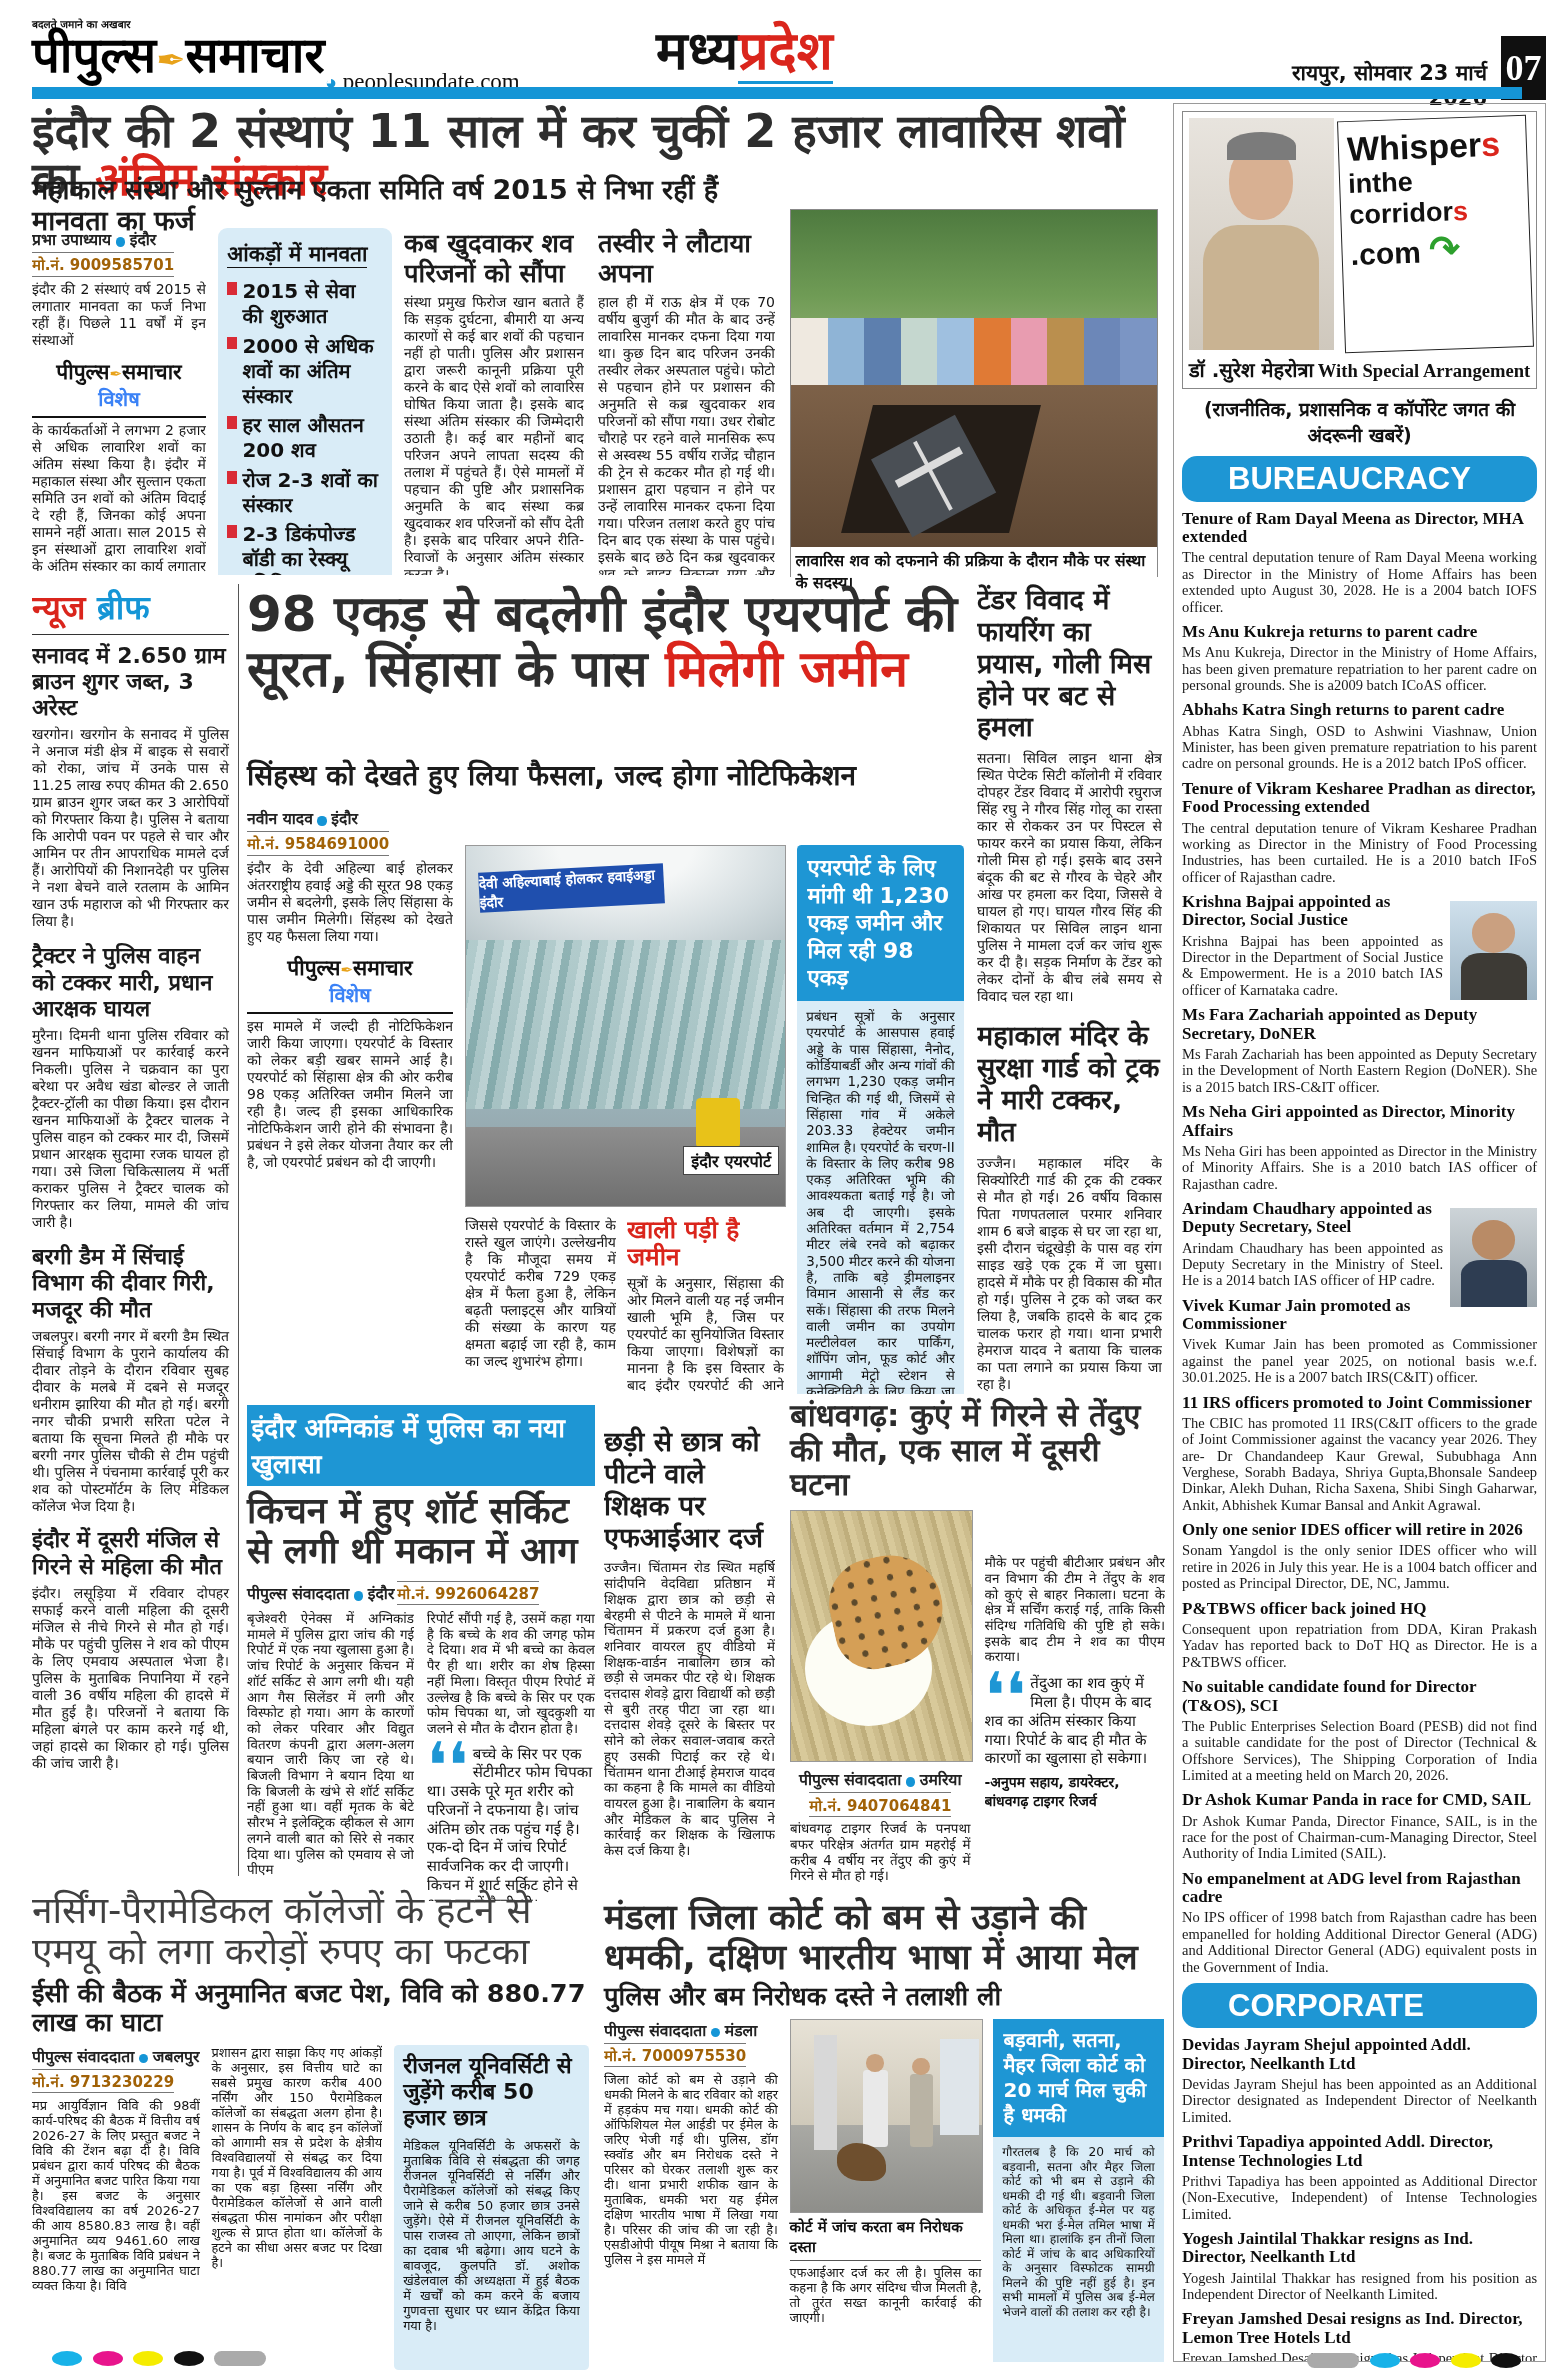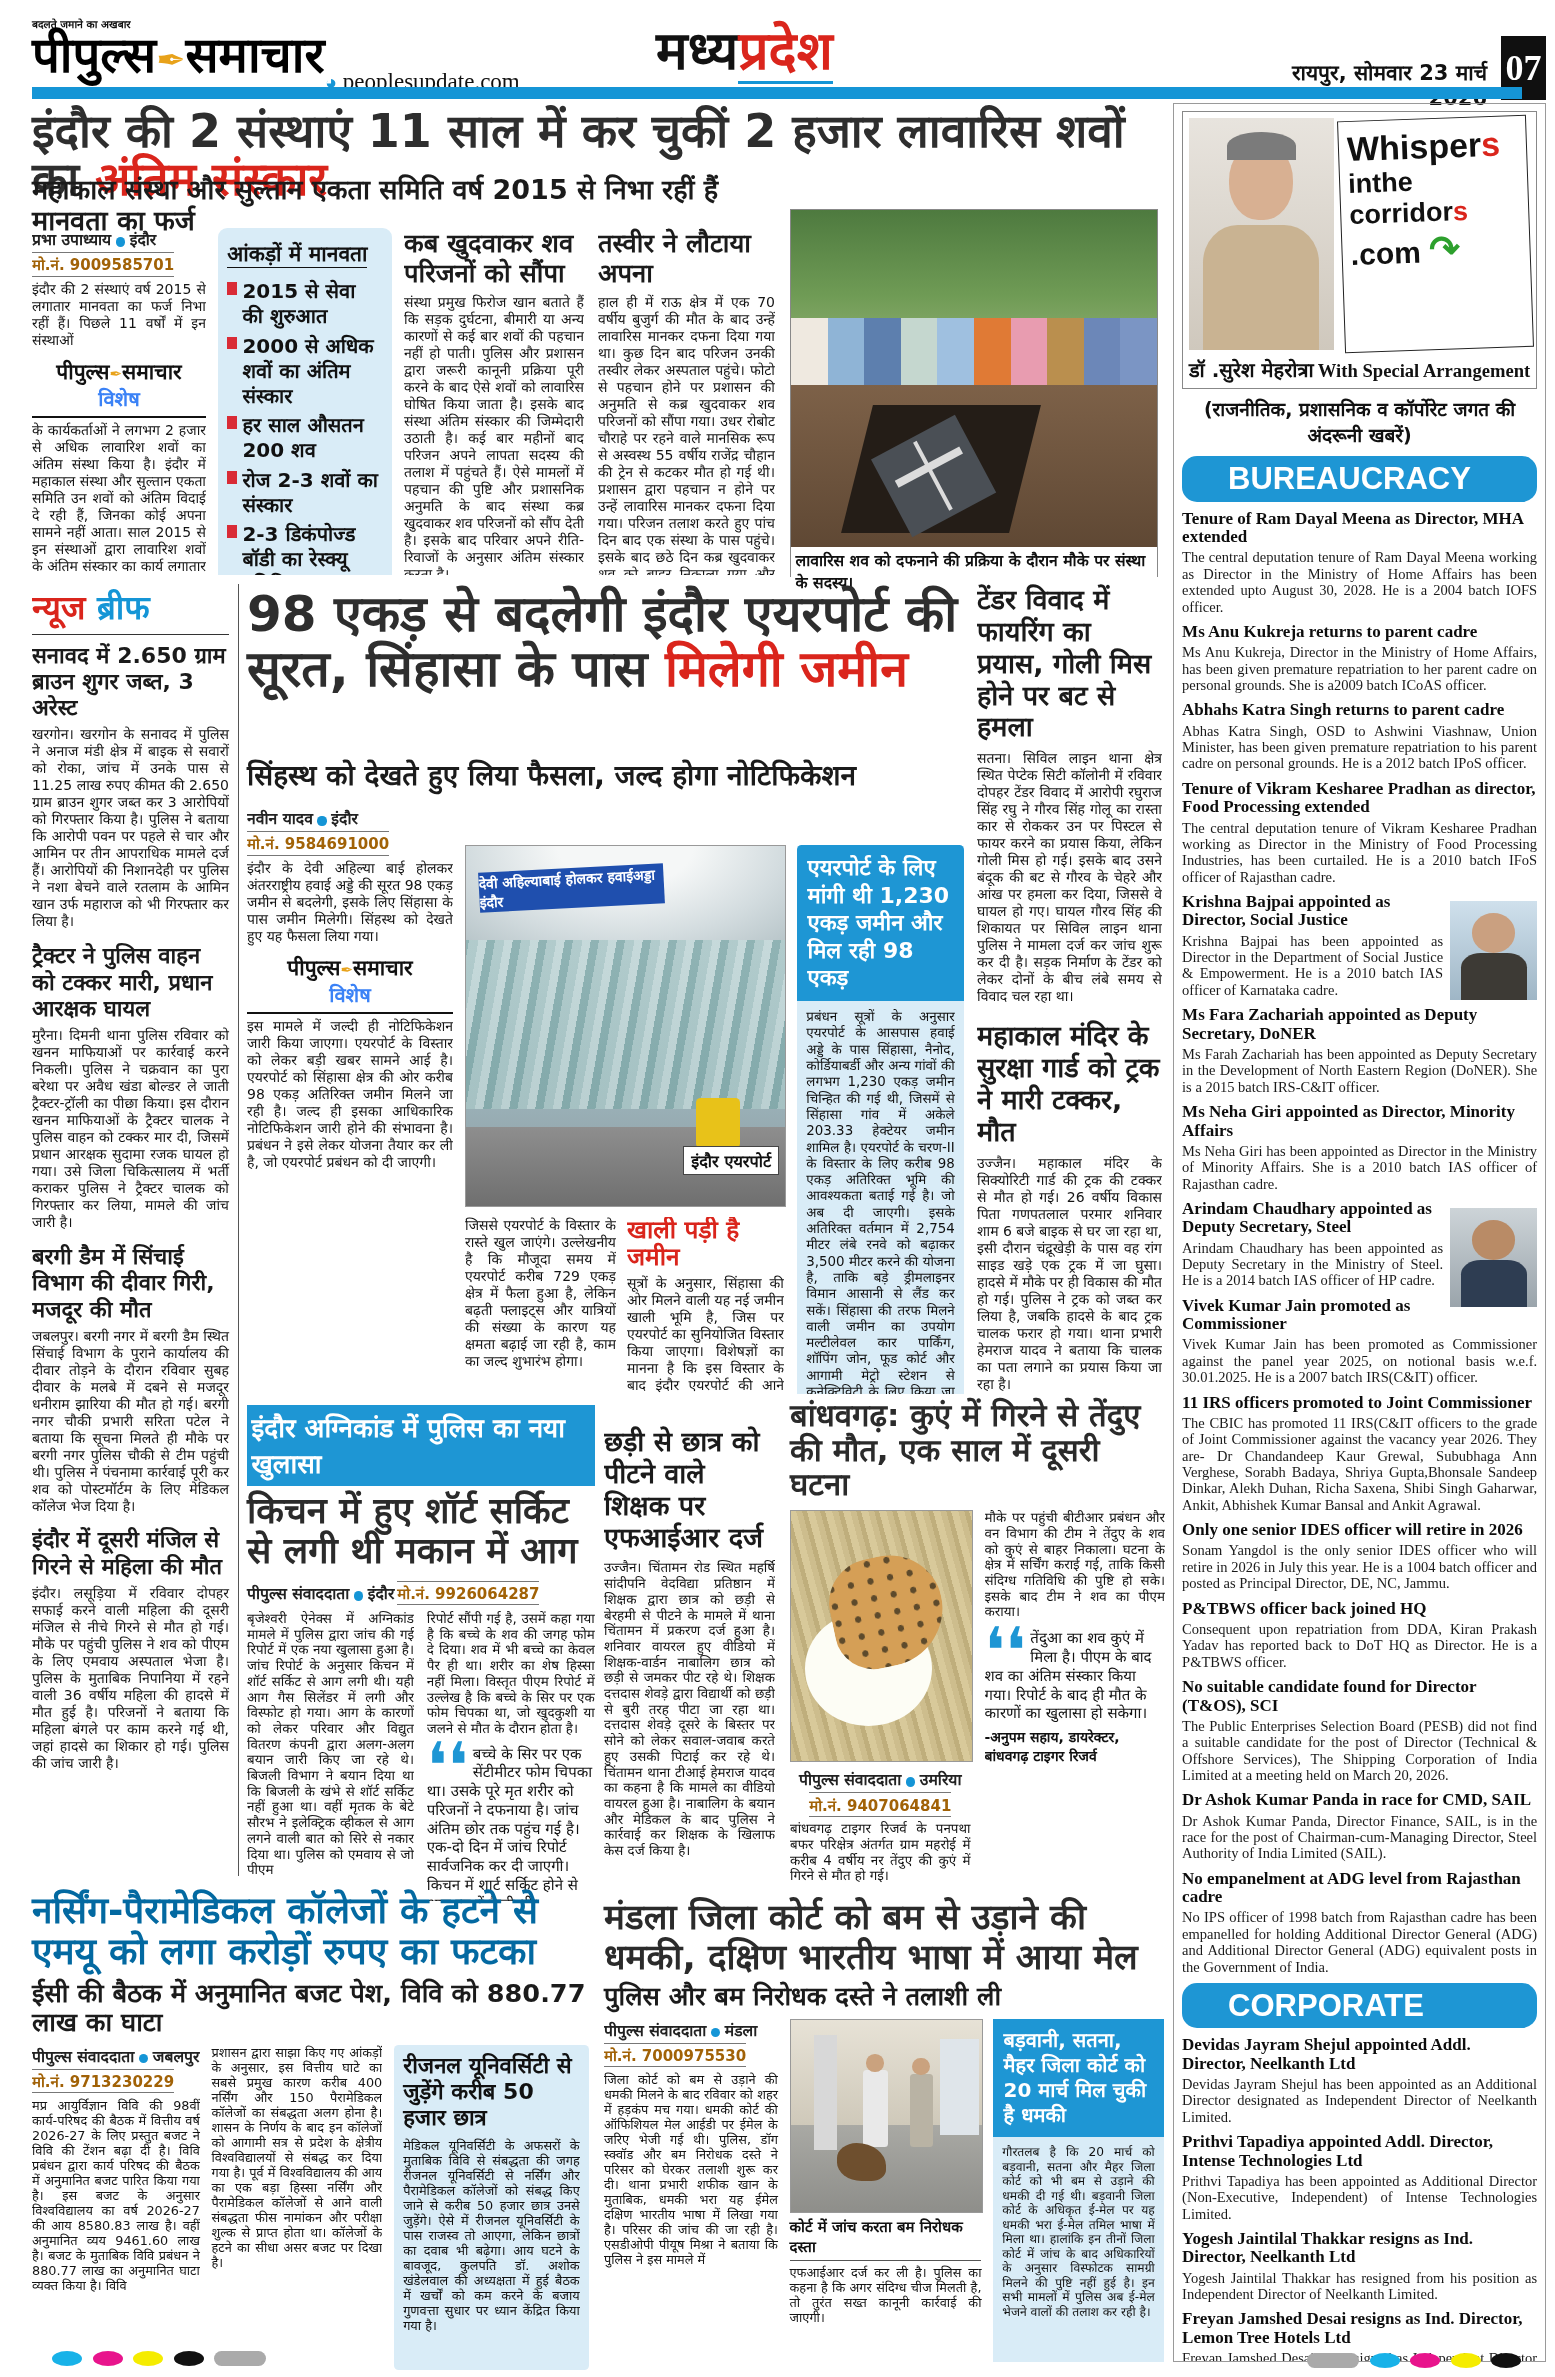--- a/index.html
+++ b/index.html
@@ -253,34 +253,34 @@
           <div class="abs" style="left:0;top:0;width:100%;height:100%;background:repeating-linear-gradient(75deg,#cdbd8d 0 5.8px,#bfae7c 5.8px 10.5px,#d8c99a 10.5px 17.4px);"></div>
           <div class="abs" style="left:8%;top:40%;width:70%;height:46%;background:#fdfdf5;border-radius:50%;"></div>
           <div class="abs" style="left:22%;top:18%;width:62%;height:44%;background:radial-gradient(circle at 30% 30%, #5d4a2c 0 2.9px, transparent 3.5px) 0 0/20px 17.4px, #d59f56;border-radius:46% 54% 60% 40%;transform:rotate(-12deg);"></div>
         </div>
         <div style="margin-top:5.8px;text-align:center;">
           <span class="byline">पीपुल्स संवाददाता</span><span class="dot"></span><span class="byline">उमरिया</span>
           <div class="phone">मो.नं. 9407064841</div>
         </div>
         <div class="hbody2" style="margin-top:4.6px;">बांधवगढ़ टाइगर रिजर्व के पनपथा बफर परिक्षेत्र अंतर्गत ग्राम महरोई में करीब 4 वर्षीय नर तेंदुए की कुएं में गिरने से मौत हो गई।</div>
       </div>
-      <div class="col" style="width:181px;">
+      <div class="col" style="width:181px;margin-top:45px;">
         <div class="hbody2">मौके पर पहुंची बीटीआर प्रबंधन और वन विभाग की टीम ने तेंदुए के शव को कुएं से बाहर निकाला। घटना के क्षेत्र में सर्चिंग कराई गई, ताकि किसी संदिग्ध गतिविधि की पुष्टि हो सके। इसके बाद टीम ने शव का पीएम कराया।</div>
         <div style="margin-top:9.3px;">
           <span class="quote-mark">❛❛</span>
           <span style="font-size:15px;line-height:1.25;">तेंदुआ का शव कुएं में मिला है। पीएम के बाद शव का अंतिम संस्कार किया गया। रिपोर्ट के बाद ही मौत के कारणों का खुलासा हो सकेगा।</span>
           <div class="attrib">-अनुपम सहाय, डायरेक्टर,</div>
           <div class="attrib" style="margin-top:0;">बांधवगढ़ टाइगर रिजर्व</div>
         </div>
       </div>
     </div>
   </div>
 
   <div class="abs" style="left:32px;top:1890px;width:557px;">
-    <div style="font-size:37px;font-weight:bold;line-height:1.12;color:#0369a1;">नर्सिंग-पैरामेडिकल कॉलेजों के हटने से एमयू को लगा करोड़ों रुपए का फटका</div>
+    <div style="font-size:37px;font-weight:normal;line-height:1.12;color:#404040;">नर्सिंग-पैरामेडिकल कॉलेजों के हटने से एमयू को लगा करोड़ों रुपए का फटका</div>
     <div class="subhead" style="font-size:25.6px;margin-top:5.8px;">ईसी की बैठक में अनुमानित बजट पेश, विवि को 880.77 लाख का घाटा</div>
     <div style="display:flex;gap:11.6px;margin-top:7px;height:325px;overflow:hidden;">
       <div style="width:174px;">
         <span class="byline">पीपुल्स संवाददाता</span><span class="dot"></span><span class="byline">जबलपुर</span>
         <div class="phone">मो.नं. 9713230229</div>
         <div class="hbody2" style="margin-top:4.6px;font-size:12.8px;line-height:15px;">मप्र आयुर्विज्ञान विवि की 98वीं कार्य-परिषद की बैठक में वित्तीय वर्ष 2026-27 के लिए प्रस्तुत बजट ने विवि की टेंशन बढ़ा दी है। विवि प्रबंधन द्वारा कार्य परिषद की बैठक में अनुमानित बजट पारित किया गया है। इस बजट के अनुसार विश्वविद्यालय का वर्ष 2026-27 की आय 8580.83 लाख है। वहीं अनुमानित व्यय 9461.60 लाख है। बजट के मुताबिक विवि प्रबंधन ने 880.77 लाख का अनुमानित घाटा व्यक्त किया है। विवि</div>
       </div>
       <div class="hbody2 col" style="width:177px;font-size:12.8px;line-height:15px;">प्रशासन द्वारा साझा किए गए आंकड़ों के अनुसार, इस वित्तीय घाटे का सबसे प्रमुख कारण करीब 400 नर्सिंग और 150 पैरामेडिकल कॉलेजों का संबद्धता अलग होना है। शासन के निर्णय के बाद इन कॉलेजों को आगामी सत्र से प्रदेश के क्षेत्रीय विश्वविद्यालयों से संबद्ध कर दिया गया है। पूर्व में विश्वविद्यालय की आय का एक बड़ा हिस्सा नर्सिंग और पैरामेडिकल कॉलेजों से आने वाली संबद्धता फीस नामांकन और परीक्षा शुल्क से प्राप्त होता था। कॉलेजों के हटने का सीधा असर बजट पर दिखा है।</div>
       <div class="col" style="width:183px;background:#d9ecf7;border-radius:4.6px;padding:8.1px 9.3px;">
         <div style="font-size:22px;font-weight:bold;line-height:1.2;">रीजनल यूनिवर्सिटी से जुड़ेंगे करीब 50 हजार छात्र</div>

